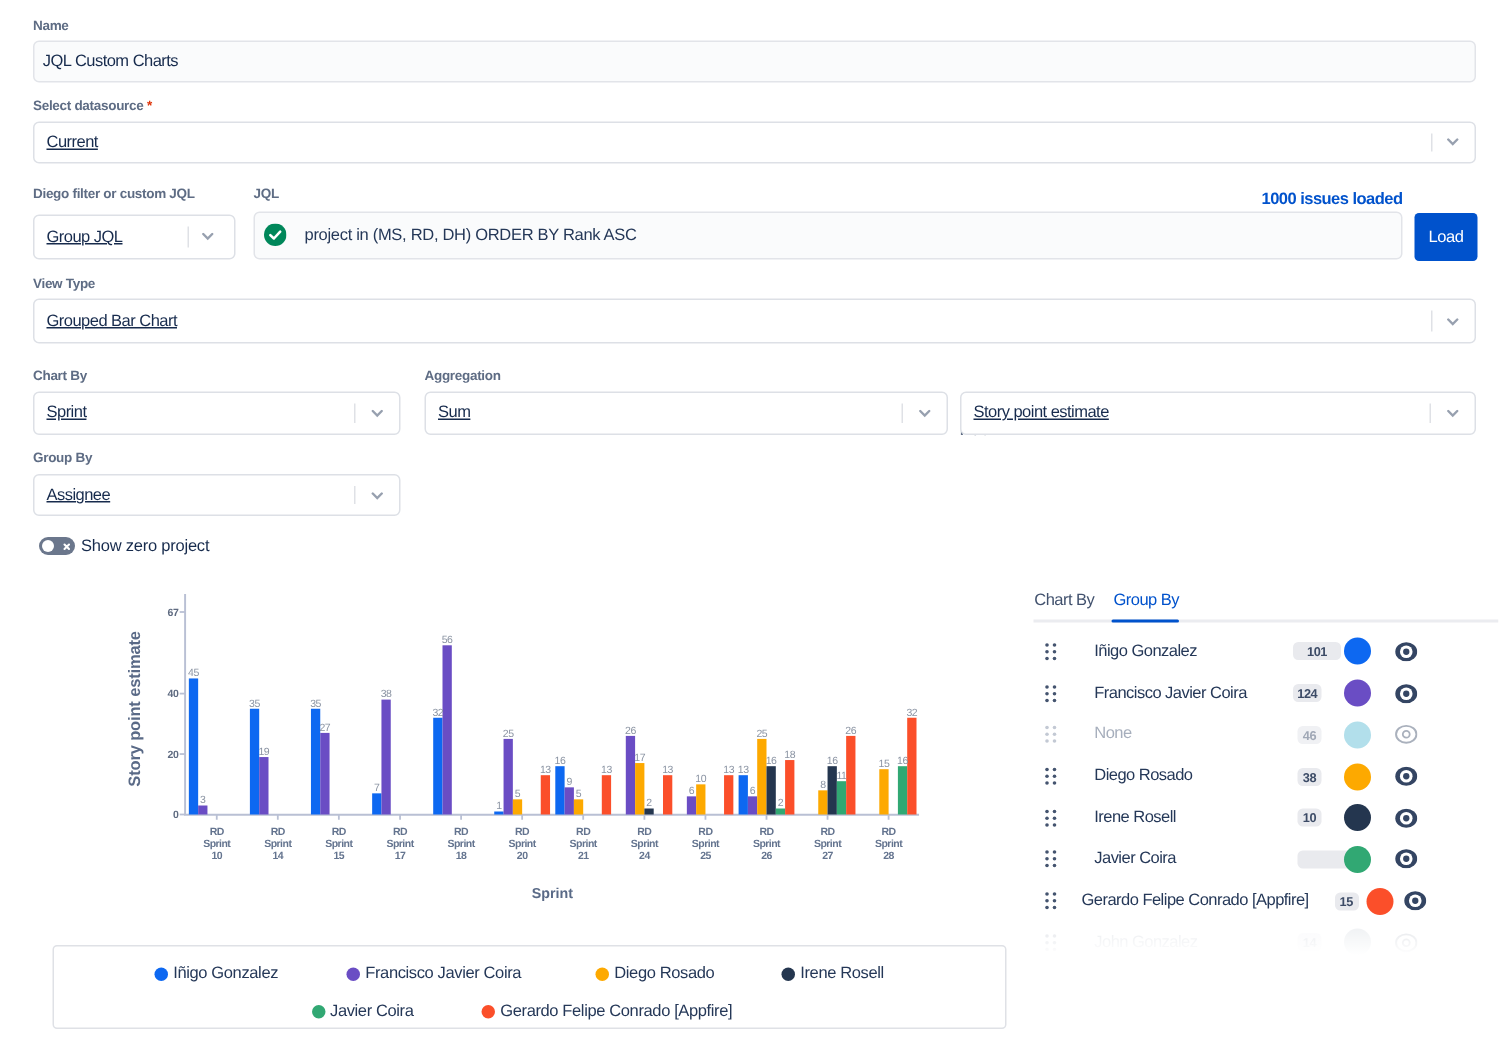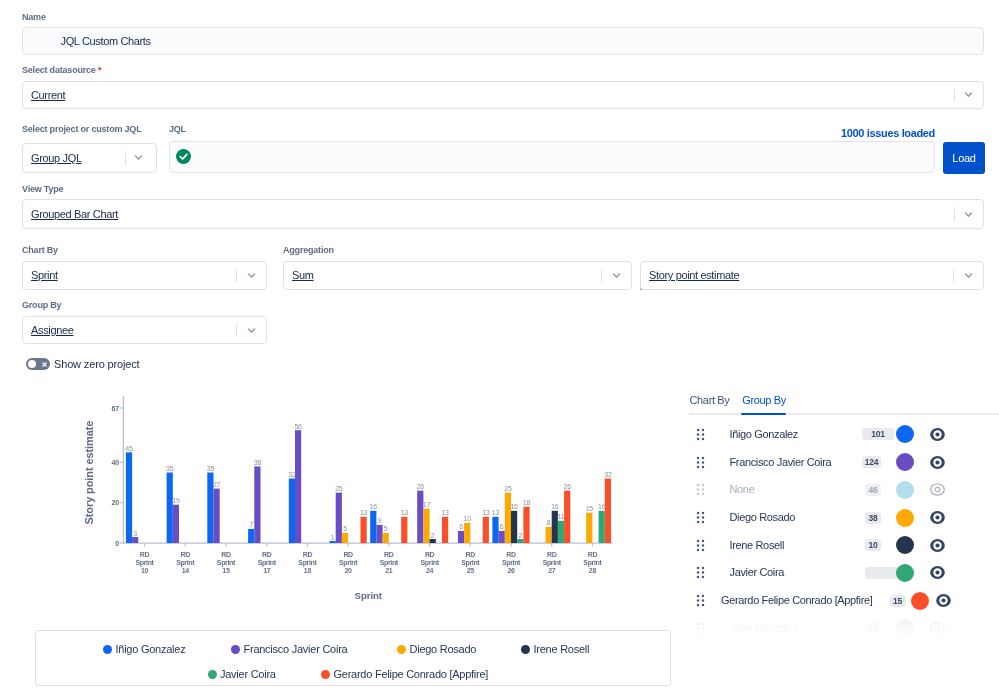--- a/index.html
+++ b/index.html
@@ -16,48 +16,49 @@
   .chev{position:absolute;top:50%;margin-top:-2.5px;}
   .badge{position:absolute;background:#e9eaee;border-radius:3.5px;color:#3c4b66;
          font-size:8.5px;letter-spacing:-0.3px;font-weight:bold;text-align:center;line-height:12px;height:12px;}
   .pname{position:absolute;font-size:11px;letter-spacing:-0.35px;color:#253858;line-height:13px;}
 </style>
 </head>
 <body>
 
 <div class="lbl" style="left:22px;top:12.4px;">Name</div>
 <div class="inp tin" style="left:22px;top:27.3px;width:962px;height:28px;">
-    <span style="padding-left:5.5px;margin-left:32px;">JQL Custom Charts</span>
+    <span style="padding-left:5.5px;">JQL Custom Charts</span>
   </div>
 
 <div class="lbl" style="left:22px;top:64.5px;">Select datasource<span style="color:#de350b;">&nbsp;*</span></div>
 <div class="inp" style="left:22px;top:80.5px;width:962px;height:28px;">
     <span class="txt">Current</span>
   <div class="sel-div" style="right:28px;"></div>
   <svg class="chev" style="right:10px;" width="9" height="6" viewBox="0 0 9 6">
       <path d="M1.5 1 L4.5 4 L7.5 1" stroke="#97a0af" stroke-width="1.6" fill="none" stroke-linecap="round"></path>
     </svg>
 </div>
 
-<div class="lbl" style="left:22px;top:124.3px;">Select project or custom JQL</div>
+<div class="lbl" style="left:22px;top:124.3px;">Diego filter or custom JQL</div>
 <div class="lbl" style="left:169px;top:124.3px;">JQL</div>
 <div class="abs" style="right:64px;top:126.5px;font-size:11px;letter-spacing:-0.35px;color:#0052cc;font-weight:bold;">1000 issues loaded</div>
 
 <div class="inp" style="left:22px;top:142.6px;width:135px;height:30.4px;">
     <span class="txt">Group JQL</span>
   <div class="sel-div" style="right:30px;"></div>
   <svg class="chev" style="right:13px;" width="9" height="6" viewBox="0 0 9 6">
       <path d="M1.5 1 L4.5 4 L7.5 1" stroke="#97a0af" stroke-width="1.6" fill="none" stroke-linecap="round"></path>
     </svg>
 </div>
 <div class="inp tin" style="left:169px;top:141.2px;width:766px;height:31.6px;">
   <svg style="margin-left:6px;" width="15" height="15" viewBox="0 0 15 15">
       <circle cx="7.5" cy="7.5" r="7.5" fill="#00875a"></circle>
       <path d="M4.2 7.7 L6.6 10 L10.8 5.4" stroke="#fff" stroke-width="1.7" fill="none" stroke-linecap="round" stroke-linejoin="round"></path>
     </svg>
+  <span style="padding-left:12px;color:#253858;letter-spacing:-0.2px;">project in (MS, RD, DH) ORDER BY Rank ASC</span>
 </div>
 <div class="abs" style="left:943px;top:141.5px;width:42px;height:32px;background:#0052cc;border-radius:3px;color:#fff;font-size:11px;letter-spacing:-0.3px;display:flex;align-items:center;justify-content:center;">Load</div>
 
 <div class="lbl" style="left:22px;top:184px;">View Type</div>
 <div class="inp" style="left:22px;top:199.3px;width:962px;height:29.5px;">
     <span class="txt">Grouped Bar Chart</span>
   <div class="sel-div" style="right:28px;"></div>
   <svg class="chev" style="right:10px;" width="9" height="6" viewBox="0 0 9 6">
       <path d="M1.5 1 L4.5 4 L7.5 1" stroke="#97a0af" stroke-width="1.6" fill="none" stroke-linecap="round"></path>
     </svg>

